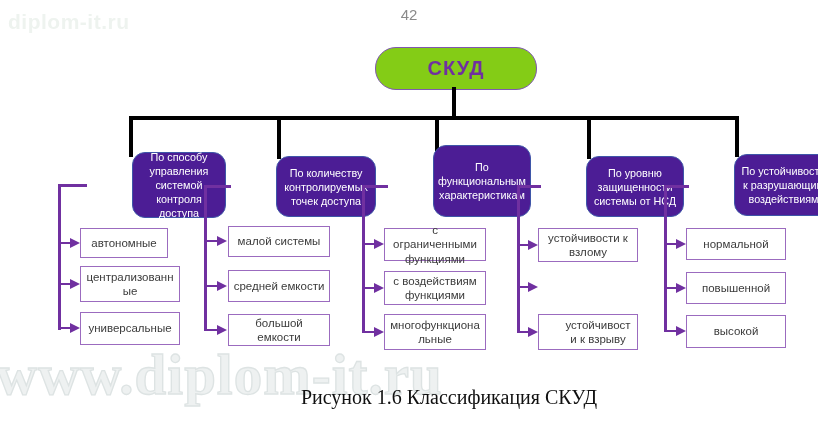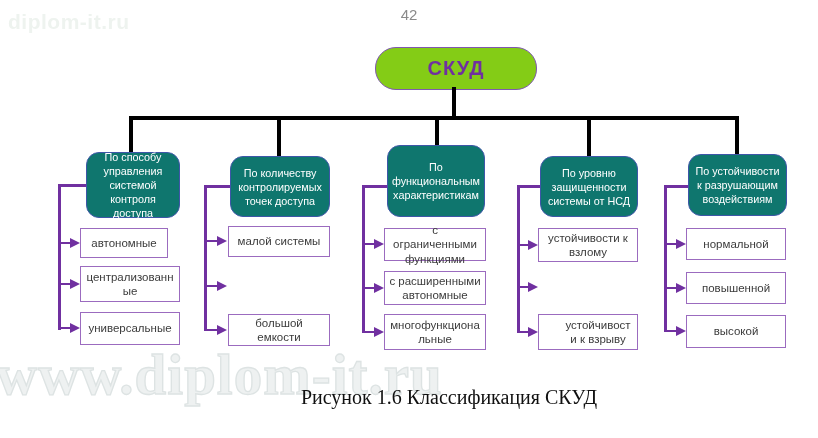--- a/index.html
+++ b/index.html
@@ -12,23 +12,23 @@
              font-size:57px;letter-spacing:1px;white-space:nowrap;color:#eef1f1;
              -webkit-text-stroke:1.3px #dde3e3;}
   .caption{left:80px;top:386px;width:738px;text-align:center;
            font-family:"Liberation Serif",serif;font-size:20px;color:#101010;}
   .root-box{left:375px;top:47px;width:160px;height:41px;border:1.5px solid #8059ae;
             border-radius:21px;background:#84cc16;display:flex;align-items:center;
             justify-content:center;font-size:20px;font-weight:bold;color:#7030A0;
             letter-spacing:1px;}
   .trunk{background:#000000;}
   .conn{background:#7030A0;}
-  .blue-box{background:#0f766e;border:1.5px solid #3E56A8;border-radius:13px;
+  .blue-box{background:#4c1d95;border:1.5px solid #3E56A8;border-radius:13px;
             display:flex;align-items:center;justify-content:center;text-align:center;
-            color:#ffffff;font-size:10.8px;line-height:14px;padding:2px 3px;box-sizing:border-box;}
+            color:#ffffff;font-size:10.8px;line-height:14px;padding:2px 3px;box-sizing:border-box;margin-left:46px;}
   .child-box{background:#ffffff;border:1.2px solid #9B6BBF;display:flex;align-items:center;
              justify-content:center;text-align:center;color:#3b3b3b;font-size:11.5px;
              line-height:1.25;padding:0 4px;box-sizing:border-box;overflow-wrap:anywhere;}
   .ahead{width:0;height:0;border-top:5px solid transparent;border-bottom:5px solid transparent;
          border-left:10px solid #7030A0;}
 </style>
 </head>
 <body>
 
 <div class="canvas">
@@ -63,33 +63,34 @@
   <div class="abs child-box" style="left:80px;top:312px;width:100px;height:33px;">универсальные</div>
 
   <div class="abs conn" style="left:204px;top:185px;width:2.5px;height:146px;"></div>
   <div class="abs conn" style="left:204px;top:185px;width:27px;height:2.5px;"></div>
   <div class="abs blue-box" style="left:230px;top:156px;width:100px;height:61px;">По количеству контролируемых точек доступа</div>
   <div class="abs conn" style="left:204px;top:240px;width:13px;height:2px;"></div>
   <div class="abs ahead" style="left:217px;top:236px;"></div>
   <div class="abs child-box" style="left:228px;top:226px;width:102px;height:31px;">малой системы</div>
   <div class="abs conn" style="left:204px;top:285px;width:13px;height:2px;"></div>
   <div class="abs ahead" style="left:217px;top:281px;"></div>
+  <div class="abs child-box" style="left:228px;top:270px;width:102px;height:32px;">средней емкости</div>
   <div class="abs conn" style="left:204px;top:329px;width:13px;height:2px;"></div>
   <div class="abs ahead" style="left:217px;top:325px;"></div>
   <div class="abs child-box" style="left:228px;top:314px;width:102px;height:32px;">большой емкости</div>
 
   <div class="abs conn" style="left:362px;top:185px;width:2.5px;height:148px;"></div>
   <div class="abs conn" style="left:362px;top:185px;width:26px;height:2.5px;"></div>
   <div class="abs blue-box" style="left:387px;top:145px;width:98px;height:72px;text-align:center;">По функциональным характеристикам</div>
   <div class="abs conn" style="left:362px;top:243px;width:13px;height:2px;"></div>
   <div class="abs ahead" style="left:374px;top:239px;"></div>
   <div class="abs child-box" style="left:384px;top:228px;width:102px;height:33px;">с ограниченными функциями</div>
   <div class="abs conn" style="left:362px;top:287px;width:13px;height:2px;"></div>
   <div class="abs ahead" style="left:374px;top:283px;"></div>
-  <div class="abs child-box" style="left:384px;top:271px;width:102px;height:34px;">с расширенными автономные</div>
+  <div class="abs child-box" style="left:384px;top:271px;width:102px;height:34px;">с воздействиям функциями</div>
   <div class="abs conn" style="left:362px;top:331px;width:13px;height:2px;"></div>
   <div class="abs ahead" style="left:374px;top:327px;"></div>
   <div class="abs child-box" style="left:384px;top:314px;width:102px;height:36px;">многофункциональные</div>
 
   <div class="abs conn" style="left:517px;top:185px;width:2.5px;height:148px;"></div>
   <div class="abs conn" style="left:517px;top:185px;width:24px;height:2.5px;"></div>
   <div class="abs blue-box" style="left:540px;top:156px;width:98px;height:61px;">По уровню защищенности системы от НСД</div>
   <div class="abs conn" style="left:517px;top:244px;width:12px;height:2px;"></div>
   <div class="abs ahead" style="left:528px;top:240px;"></div>
   <div class="abs child-box" style="left:538px;top:228px;width:100px;height:34px;">устойчивости к взлому</div>

